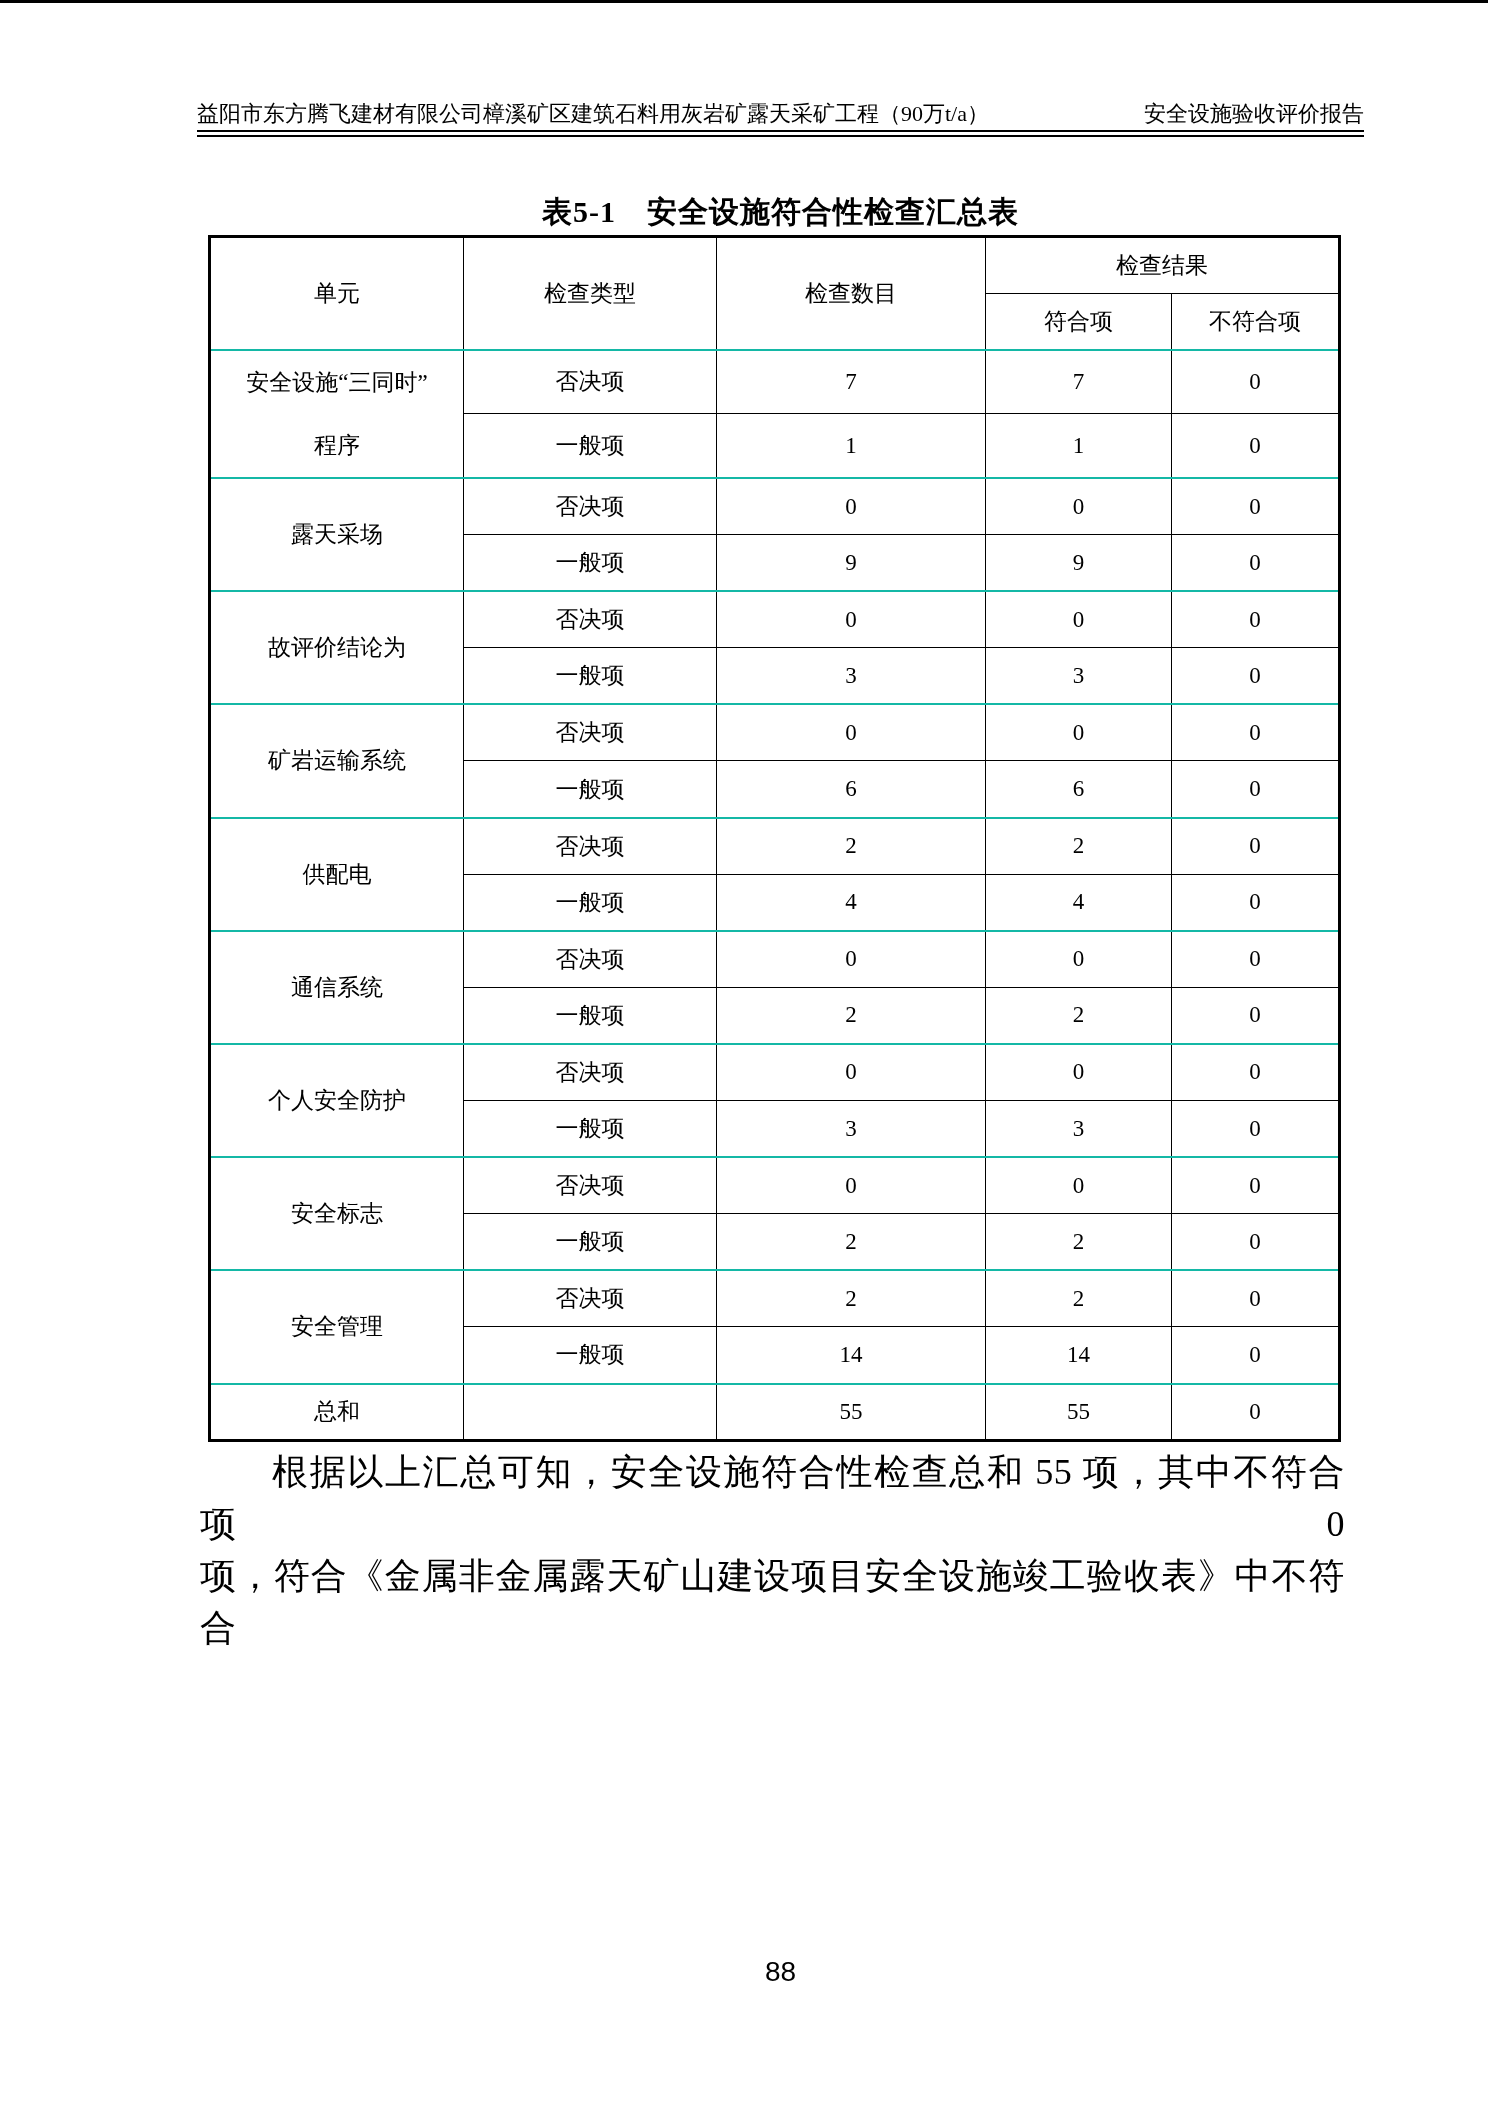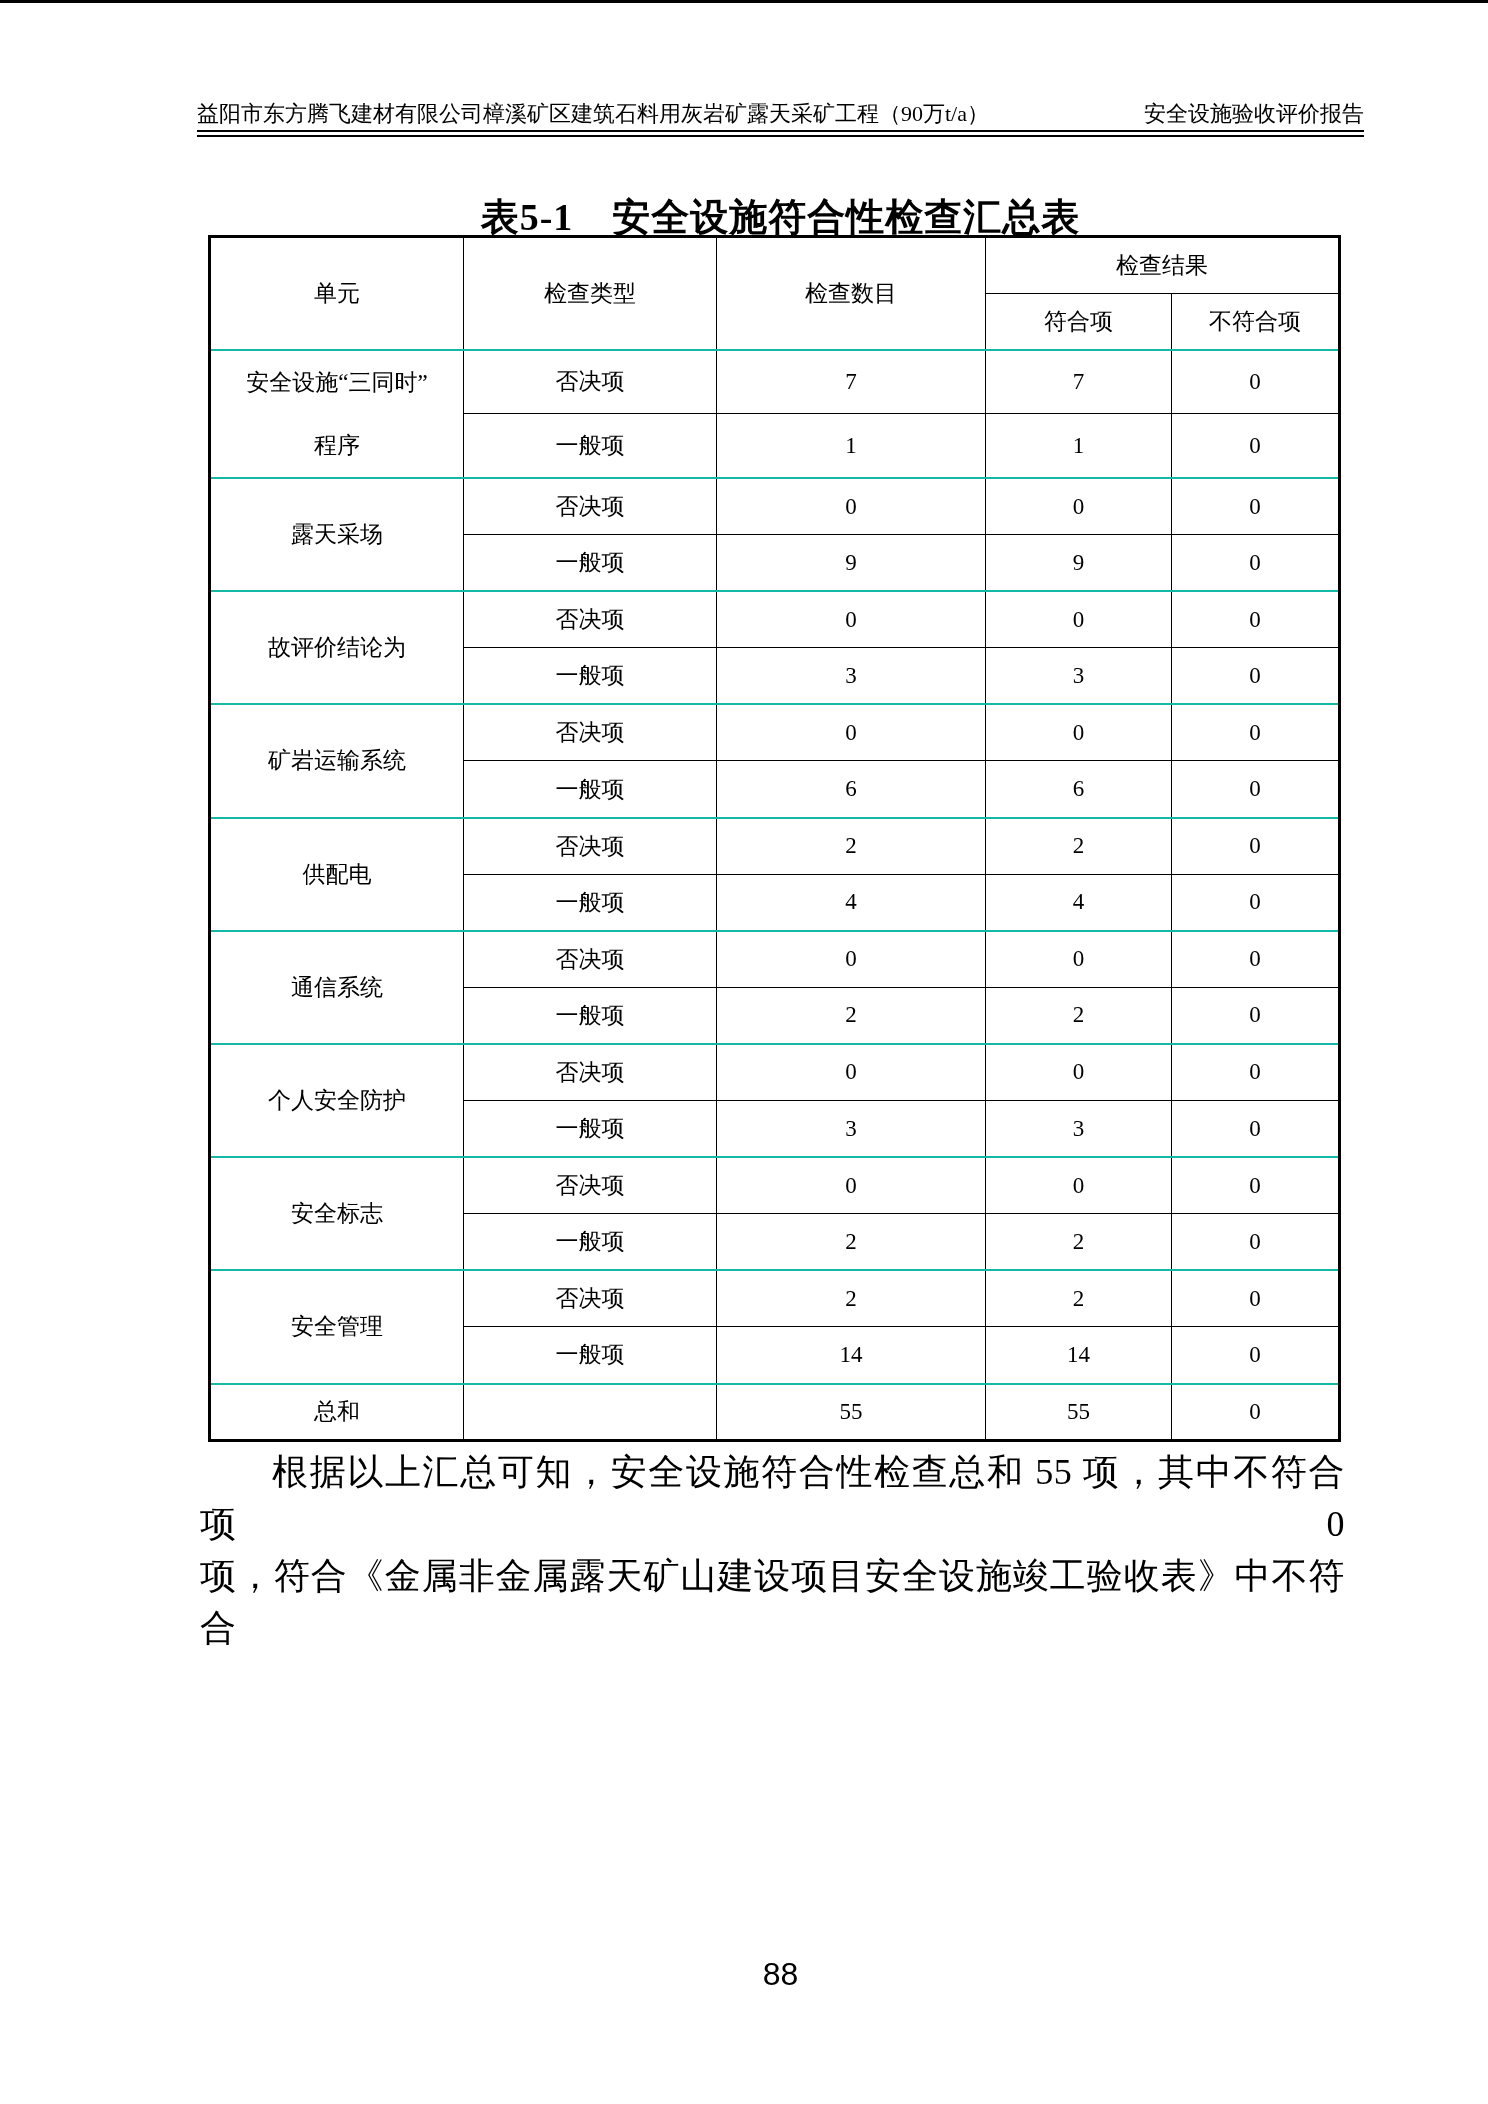--- a/index.html
+++ b/index.html
@@ -25,21 +25,21 @@
     display: flex; justify-content: space-between; align-items: baseline;
     font-size: 22px; line-height: 28px; white-space: nowrap;
   }
   .header-rule {
     margin-top: 2px; height: 3px;
     border-top: 2px solid #000; border-bottom: 2px solid #000;
   }
   
   .table-title {
     position: absolute; left: 197px; top: 192px; width: 1167px;
-    text-align: center; font-size: 38px; font-weight: bold;
+    text-align: center; font-size: 30px; font-weight: bold;
     white-space: pre; letter-spacing: 1px;
   }
   
   table.t {
     position: absolute; left: 208px; top: 235px;
     width: 1130px; border-collapse: collapse; table-layout: fixed;
     border: 3px solid #000;
   }
   table.t th, table.t td {
     border: 1px solid #000; padding: 0;
@@ -59,21 +59,21 @@
   
   .paragraph {
     position: absolute; left: 200px; top: 1446px; width: 1145px;
     font-size: 36px; line-height: 52px; letter-spacing: 0.5px;
   }
   .para-line.just { text-align: justify; text-align-last: justify; }
   .para-line.first { text-indent: 72px; }
   
   .page-number {
     position: absolute; left: 197px; top: 1956px; width: 1167px;
-    text-align: center; font-size: 32px;
+    text-align: center; font-size: 28px;
     font-family: "Liberation Sans", sans-serif;
   }
 </style>
 </head>
 <body>
 
 <div class="page">
   <div class="top-edge"></div>
 
   <div class="doc-header">

